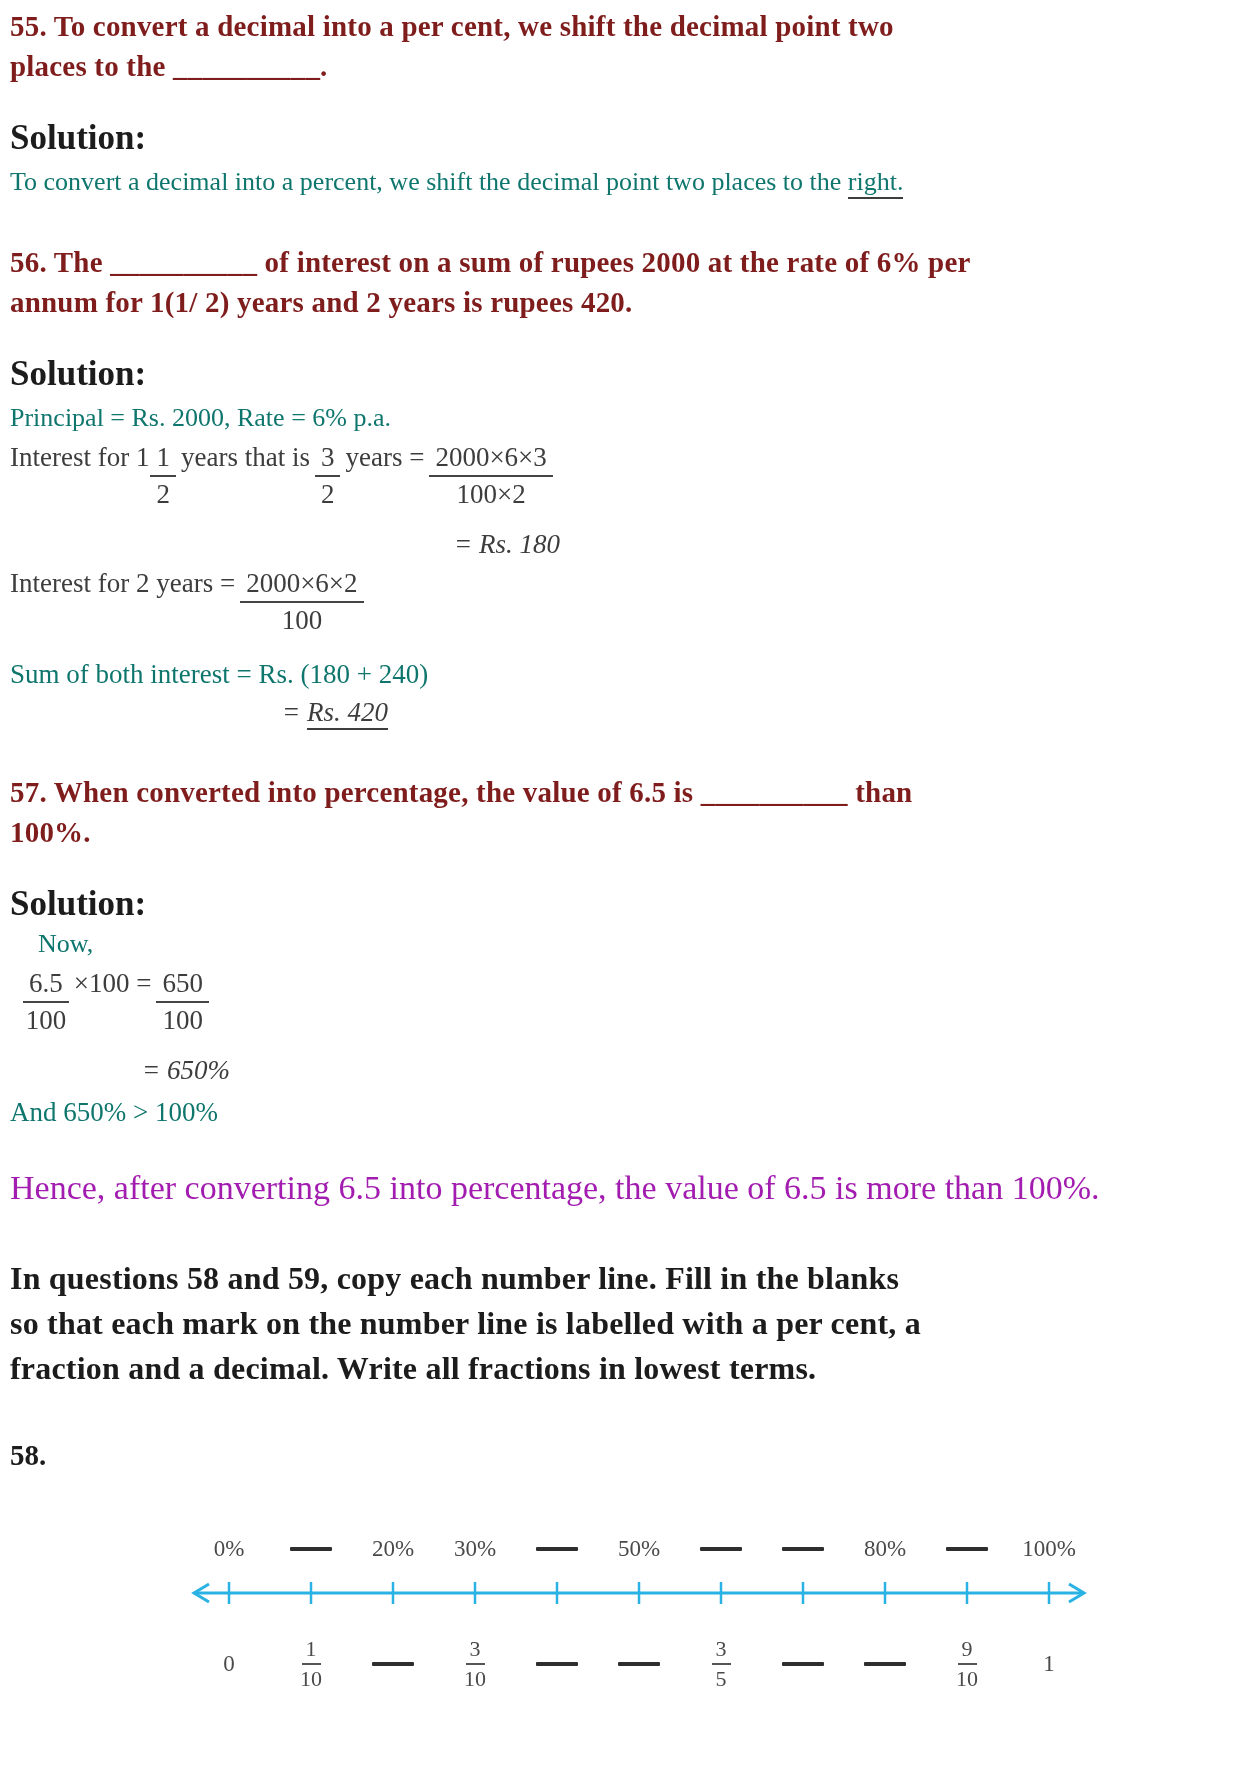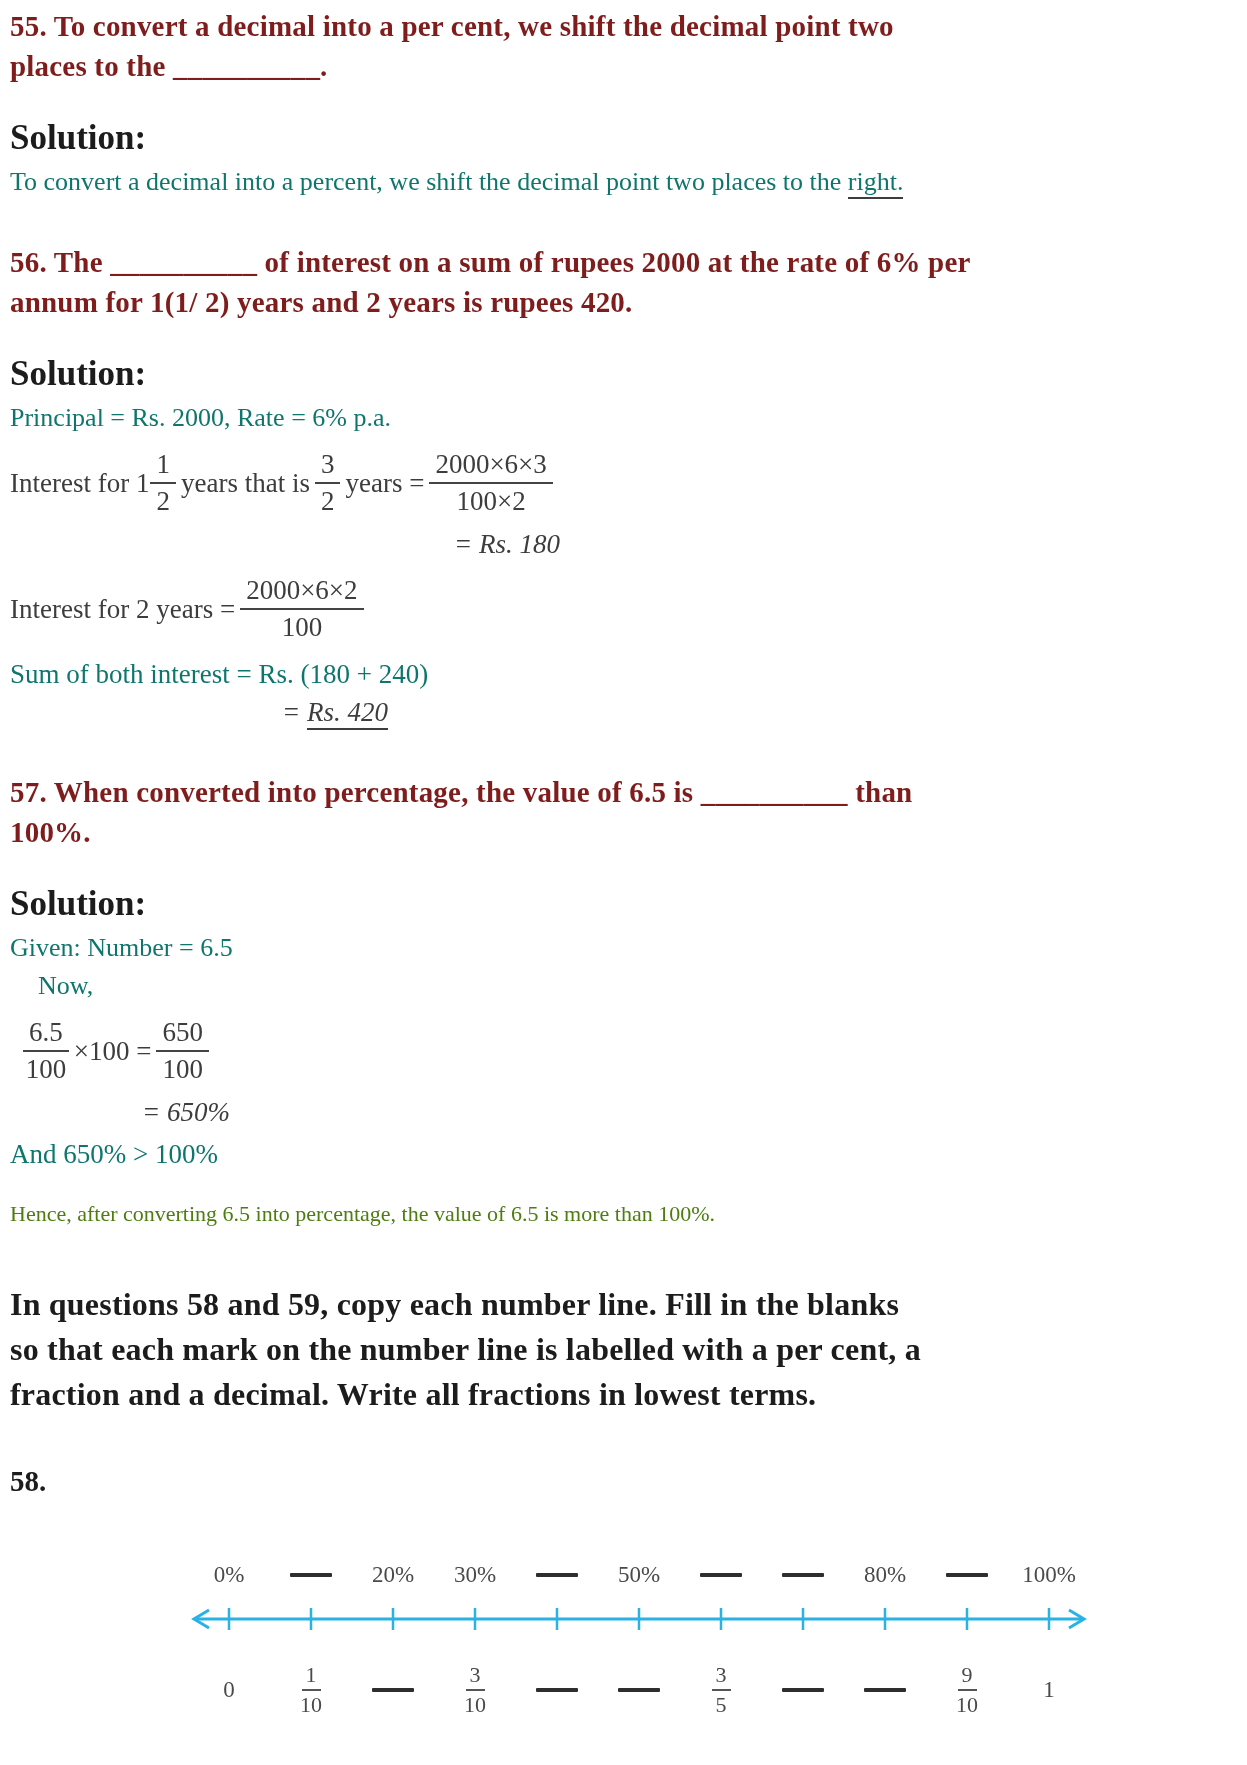--- a/index.html
+++ b/index.html
@@ -15,32 +15,32 @@
     font-size:29px; font-weight:bold; color:#7f1d1d;
     line-height:40px; white-space:pre-line; letter-spacing:.2px;
   }
   .sol-label { font-size:35px; font-weight:bold; color:#1c1c1c; line-height:40px; margin-top:32px; }
   .body-line { font-size:26px; line-height:36px; color:#0f766e; margin-top:6px; }
   .mt-q { margin-top:42px; }
   .mt-sm { margin-top:2px;margin-left:28px; }
 
   .ul { border-bottom:2px solid #3d3d3d; padding-bottom:1px; }
 
-  .math-line { display:flex; align-items:center; font-size:27px; color:#3d3d3d; margin-top:6px; min-height:82px; }
+  .math-line { display:flex; font-size:27px; color:#3d3d3d; margin-top:6px; min-height:82px; }
   .frac { display:inline-flex; flex-direction:column; align-items:center; margin:0 5px; line-height:1.15; }
   .frac .num { padding:0 6px 2px; border-bottom:2px solid #444; }
   .frac .den { padding-top:2px; }
   .frac.tight { margin-left:1px; }
   .result { font-size:27px; color:#3d3d3d; line-height:36px; margin-top:2px;font-style:italic; }
   .ind-a { margin-left:444px; }
   .ind-b { margin-left:258px; }
   .ind-c { margin-left:272px; }
   .ind-d { margin-left:132px; }
 
-  .conclusion { font-size:22px; line-height:36px; color:#4d7c0f; margin-top:24px; }
+  .conclusion { font-size:34px; line-height:36px; color:#a21caf; margin-top:40px; }
 
   .instruction {
     font-size:32px; font-weight:bold; color:#1c1c1c;
     line-height:45px; margin-top:50px; white-space:pre-line; letter-spacing:.2px;
   }
   .q58-label { font-size:29px; font-weight:bold; color:#1c1c1c; line-height:40px; margin-top:44px; }
 
   
   .figure { margin:56px 0 0 178px; width:902px; }
   .nl-row { display:flex; width:902px; }
@@ -100,21 +100,20 @@
         <span class="den">100</span>
       </span>
   </div>
 
   <p class="body-line" style="font-size:27px">Sum of both interest = Rs. (180 + 240)</p>
   <div class="result ind-c"><span>= </span><span class="ul">Rs. 420</span></div>
 
   <div class="q-heading mt-q">57. When converted into percentage, the value of 6.5 is __________ than
 100%.</div>
   <div class="sol-label">Solution:</div>
-  <p class="body-line">Given: Number = 6.5</p>
   <p class="body-line mt-sm">Now,</p>
 
   <div class="math-line">
     <span class="frac" style="margin-left:13px">
         <span class="num">6.5</span>
         <span class="den">100</span>
       </span>
     <span>×100 =</span>
     <span class="frac">
         <span class="num">650</span>

